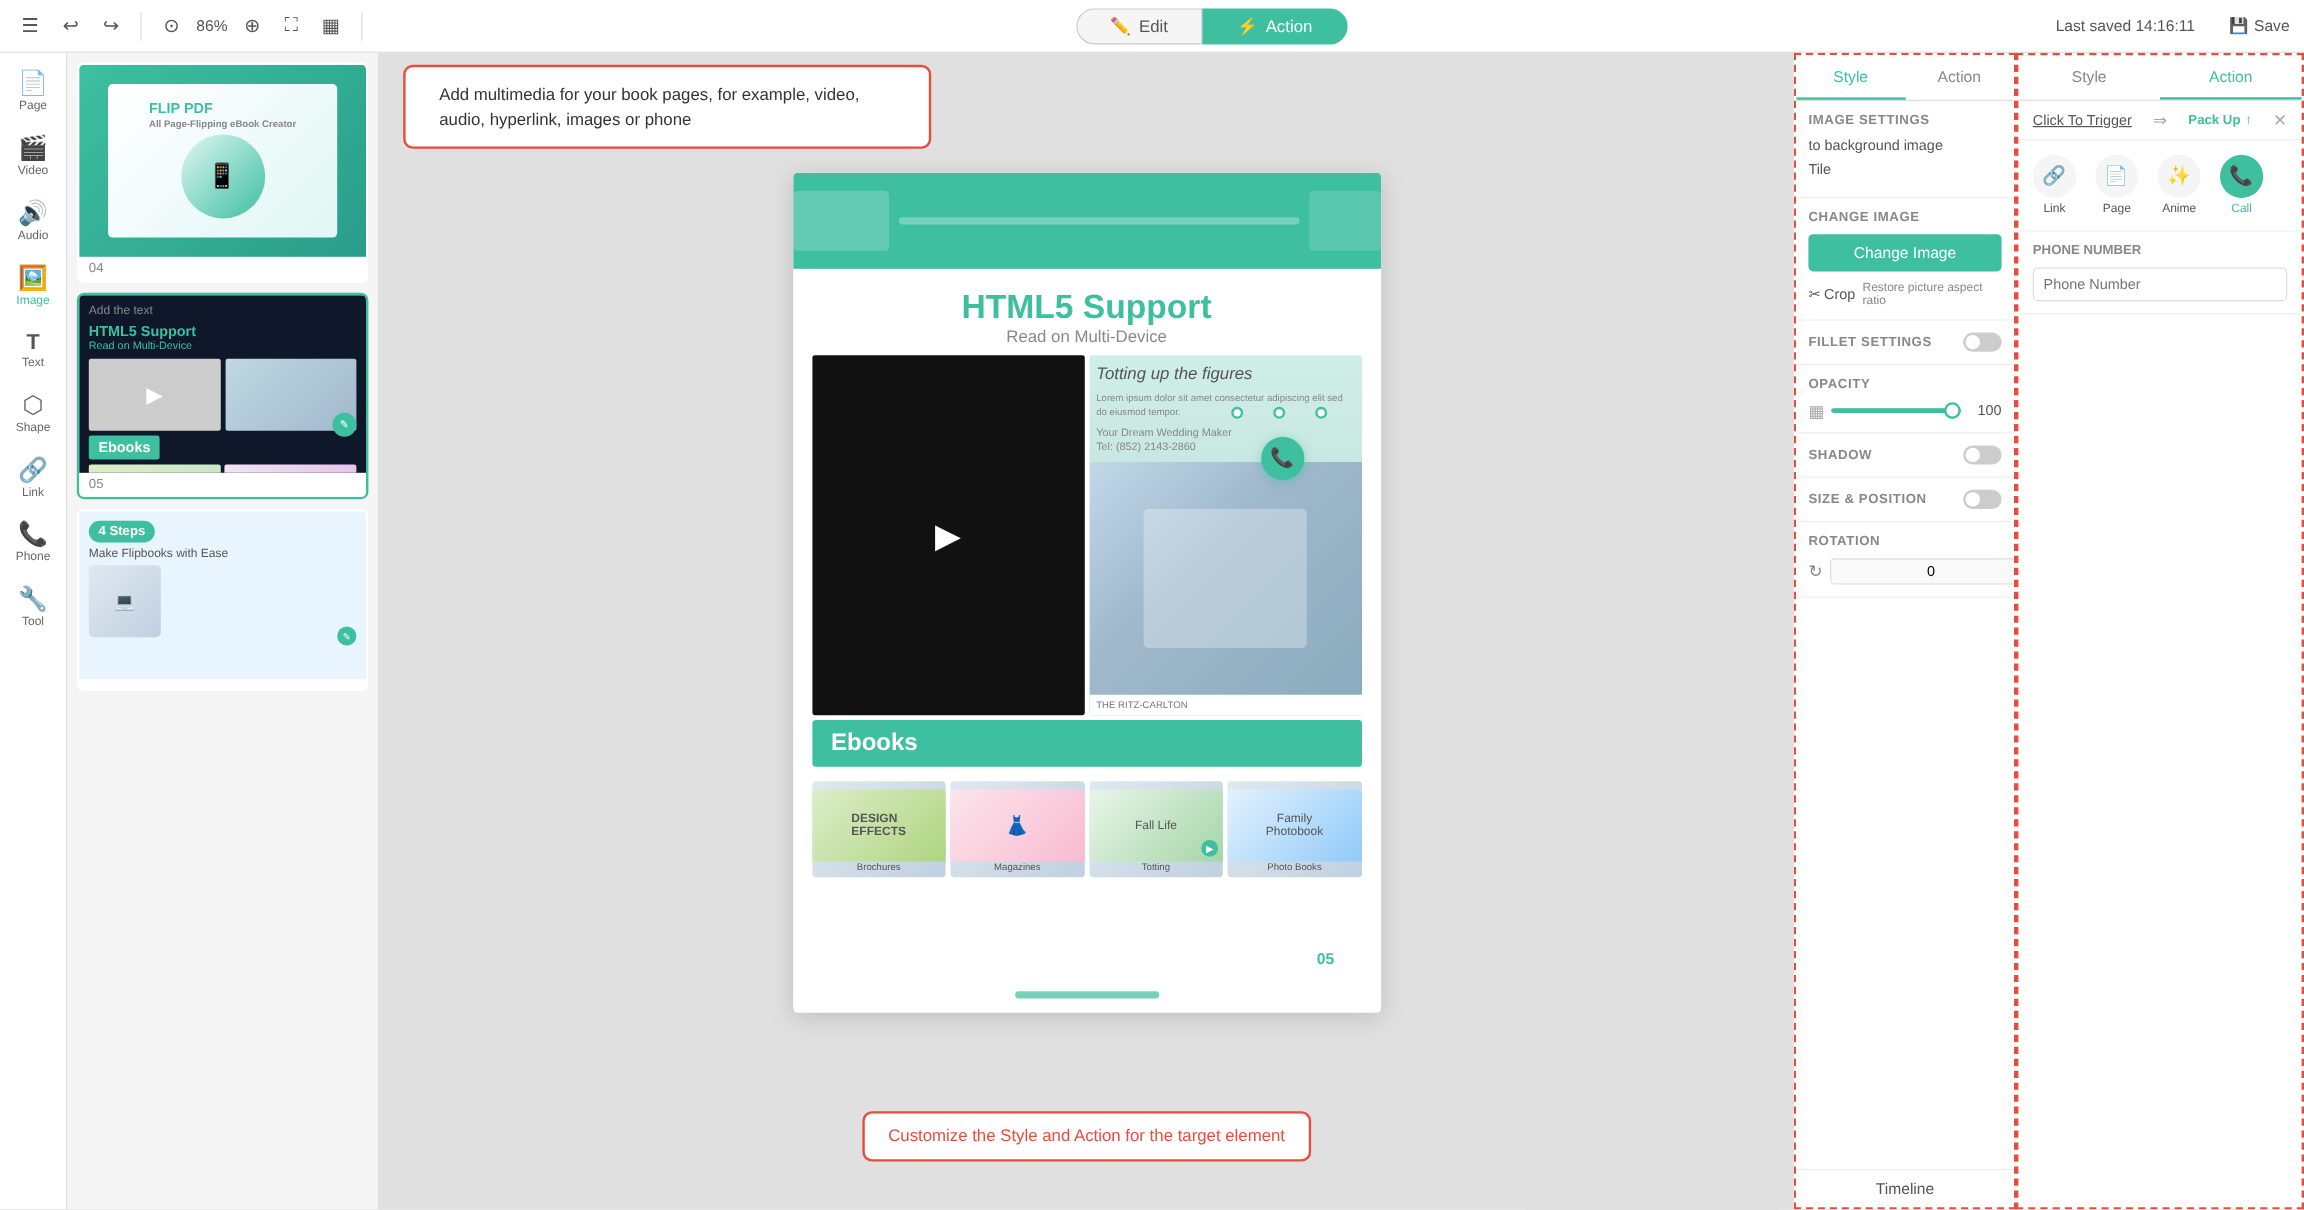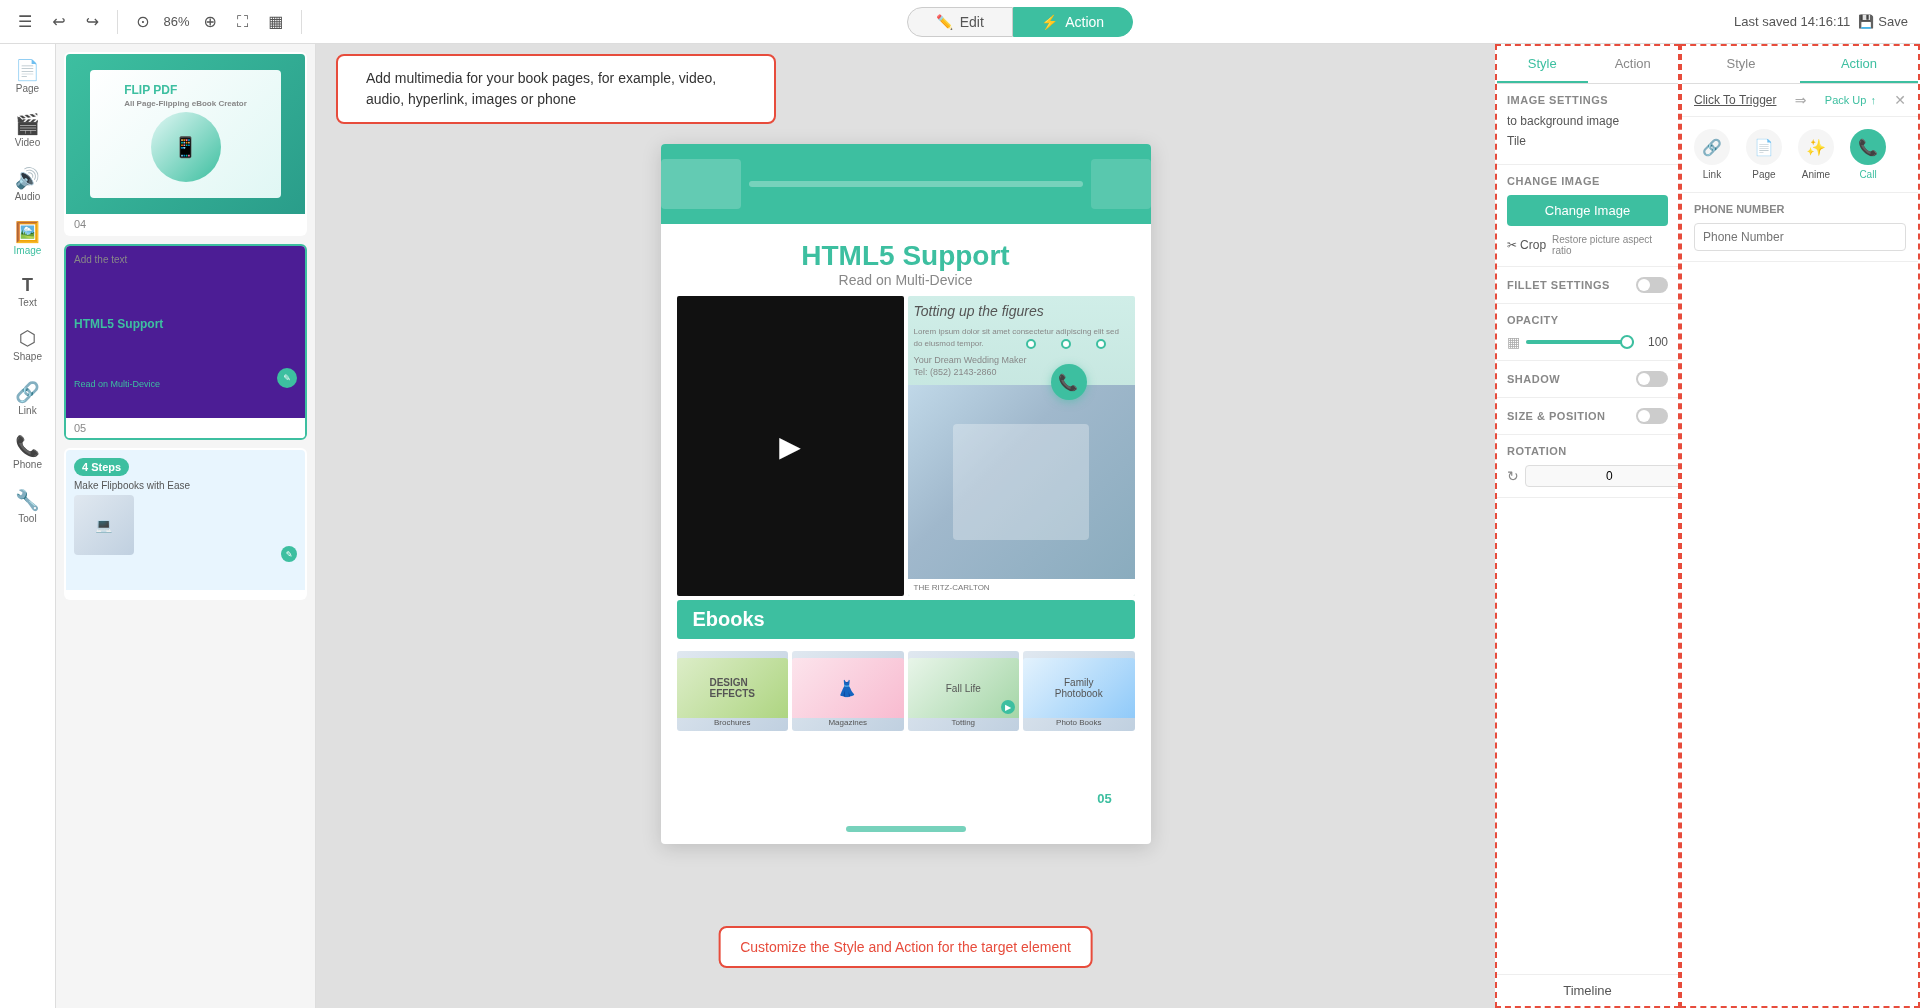--- a/index.html
+++ b/index.html
@@ -16,21 +16,21 @@
       gap: 8px;
       flex-shrink: 0;
     }
     .topbar-btn { background: none; border: none; cursor: pointer; color: #555; font-size: 16px; padding: 4px 6px; }
     .topbar-divider { width: 1px; height: 24px; background: #ddd; margin: 0 4px; }
     .topbar-zoom { display: flex; align-items: center; gap: 4px; font-size: 13px; color: #555; }
     .topbar-center { flex: 1; display: flex; justify-content: center; gap: 0; }
     .topbar-tab { display: flex; align-items: center; gap: 6px; padding: 6px 28px; border: 1px solid #ccc; font-size: 14px; cursor: pointer; background: #f5f5f5; color: #555; }
     .topbar-tab-edit { border-radius: 20px 0 0 20px; }
     .topbar-tab-action { border-radius: 0 20px 20px 0; background: #3dbfa0; color: #fff; border-color: #3dbfa0; }
-    .topbar-right { display: flex; align-items: center; gap: 8px; font-size: 13px; color: #555; }
+    .topbar-right { display: flex; align-items: center; gap: 29px; font-size: 13px; color: #555; }
     .topbar-save-btn { display: flex; align-items: center; gap: 4px; background: none; border: none; cursor: pointer; font-size: 13px; color: #555; }
 
     
     .main-area {
       display: flex;
       flex: 1;
       overflow: hidden;
     }
 
     
@@ -432,20 +432,21 @@
     .trigger-label { color: #555; text-decoration: underline; }
     .pack-up-btn {
       display: flex;
       align-items: flex-end;
       gap: 4px;
       background: none;
       border: none;
       cursor: pointer;
       font-size: 11px;
       color: #3dbfa0;
+      font-weight: bold;
     }
     .close-trigger { background: none; border: none; cursor: pointer; color: #aaa; font-size: 14px; }
 
     .action-icons-row {
       display: flex;
       padding: 12px;
       gap: 16px;
       border-bottom: 1px solid #eee;
     }
     .action-icon-item {
@@ -654,21 +655,21 @@
             <div style="width:70px;height:70px;background:linear-gradient(135deg,#e0f7f4,#3dbfa0);border-radius:50%;margin:4px auto;display:flex;align-items:center;justify-content:center;">
               <span style="font-size:20px;">📱</span>
             </div>
           </div>
         </div>
       </div>
       <div class="thumb-number">04</div>
     </div>
 
     <div class="thumb-card active">
-      <div class="thumb-img thumb-05" style="height:172px;background:#4c1d95;flex-direction:column;align-items:flex-start;justify-content:flex-start;padding:8px;gap:48px;">
+      <div class="thumb-img thumb-05" style="height:148px;background:#0f172a;flex-direction:column;align-items:flex-start;justify-content:flex-start;padding:8px;">
         <div style="font-size:10px;color:#888;margin-bottom:4px;">Add the text</div>
         <div style="font-size:12px;font-weight:bold;color:#3dbfa0;">HTML5 Support</div>
         <div style="font-size:9px;color:#3dbfa0;">Read on Multi-Device</div>
         <div style="display:flex;gap:4px;margin-top:6px;width:100%;">
           <div style="flex:1;height:60px;background:#ccc;border-radius:2px;display:flex;align-items:center;justify-content:center;">
             <span style="font-size:18px;color:#fff;">▶</span>
           </div>
           <div style="flex:1;height:60px;background:linear-gradient(135deg,#c0d8e0,#a0b8cc);border-radius:2px;"></div>
         </div>
         <div style="background:#3dbfa0;color:#fff;padding:3px 8px;border-radius:2px;margin-top:4px;font-size:12px;font-weight:bold;">Ebooks</div>

